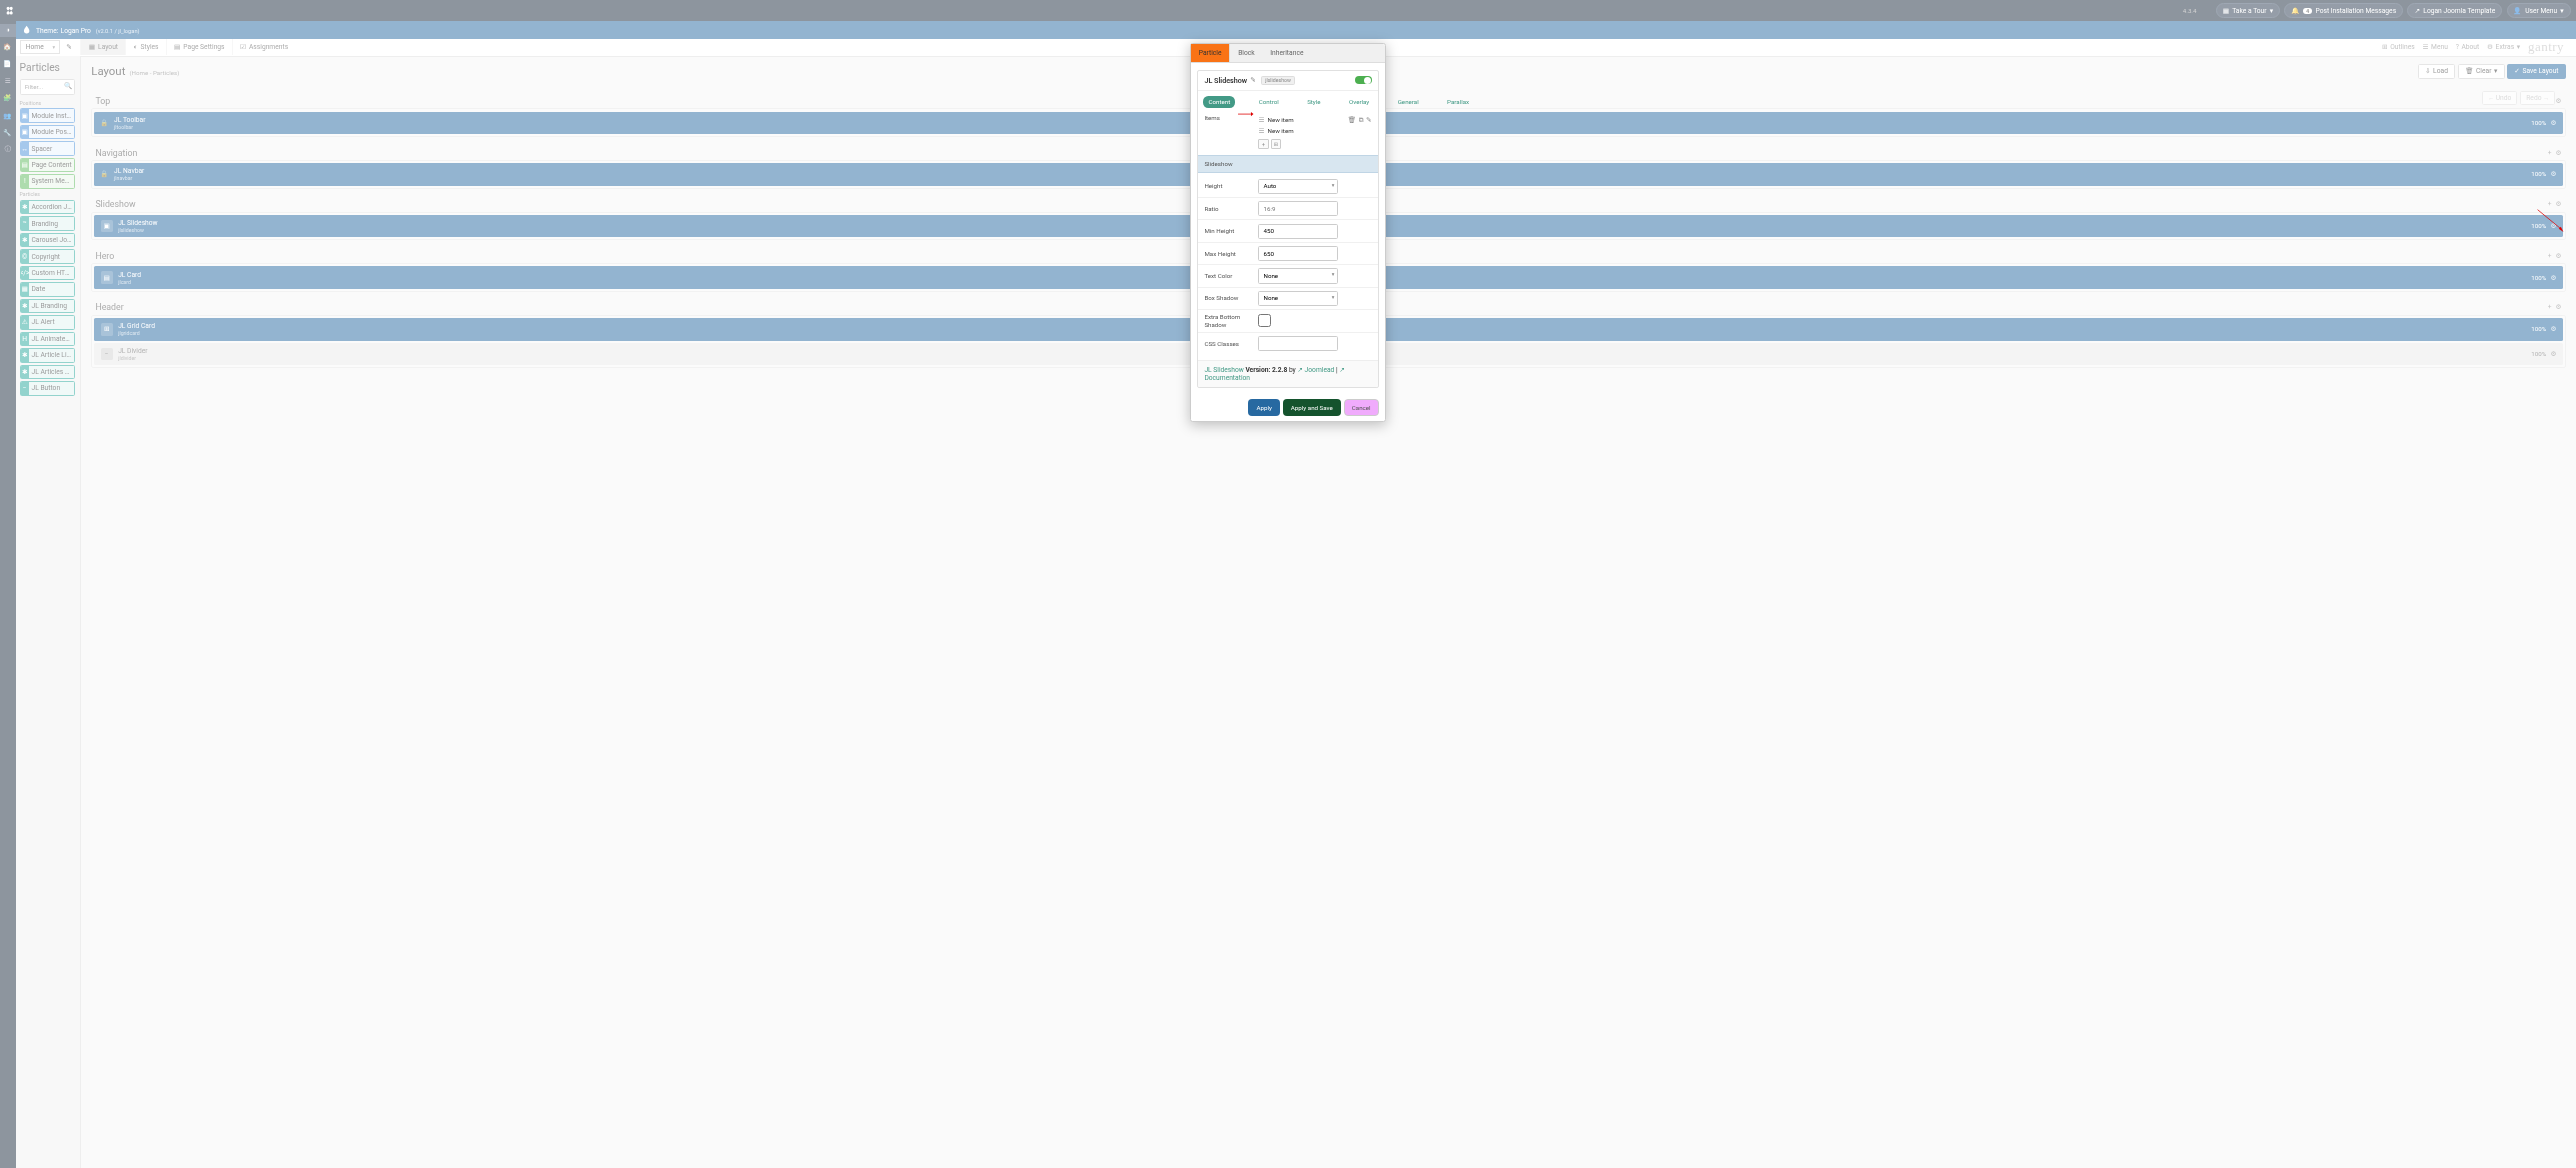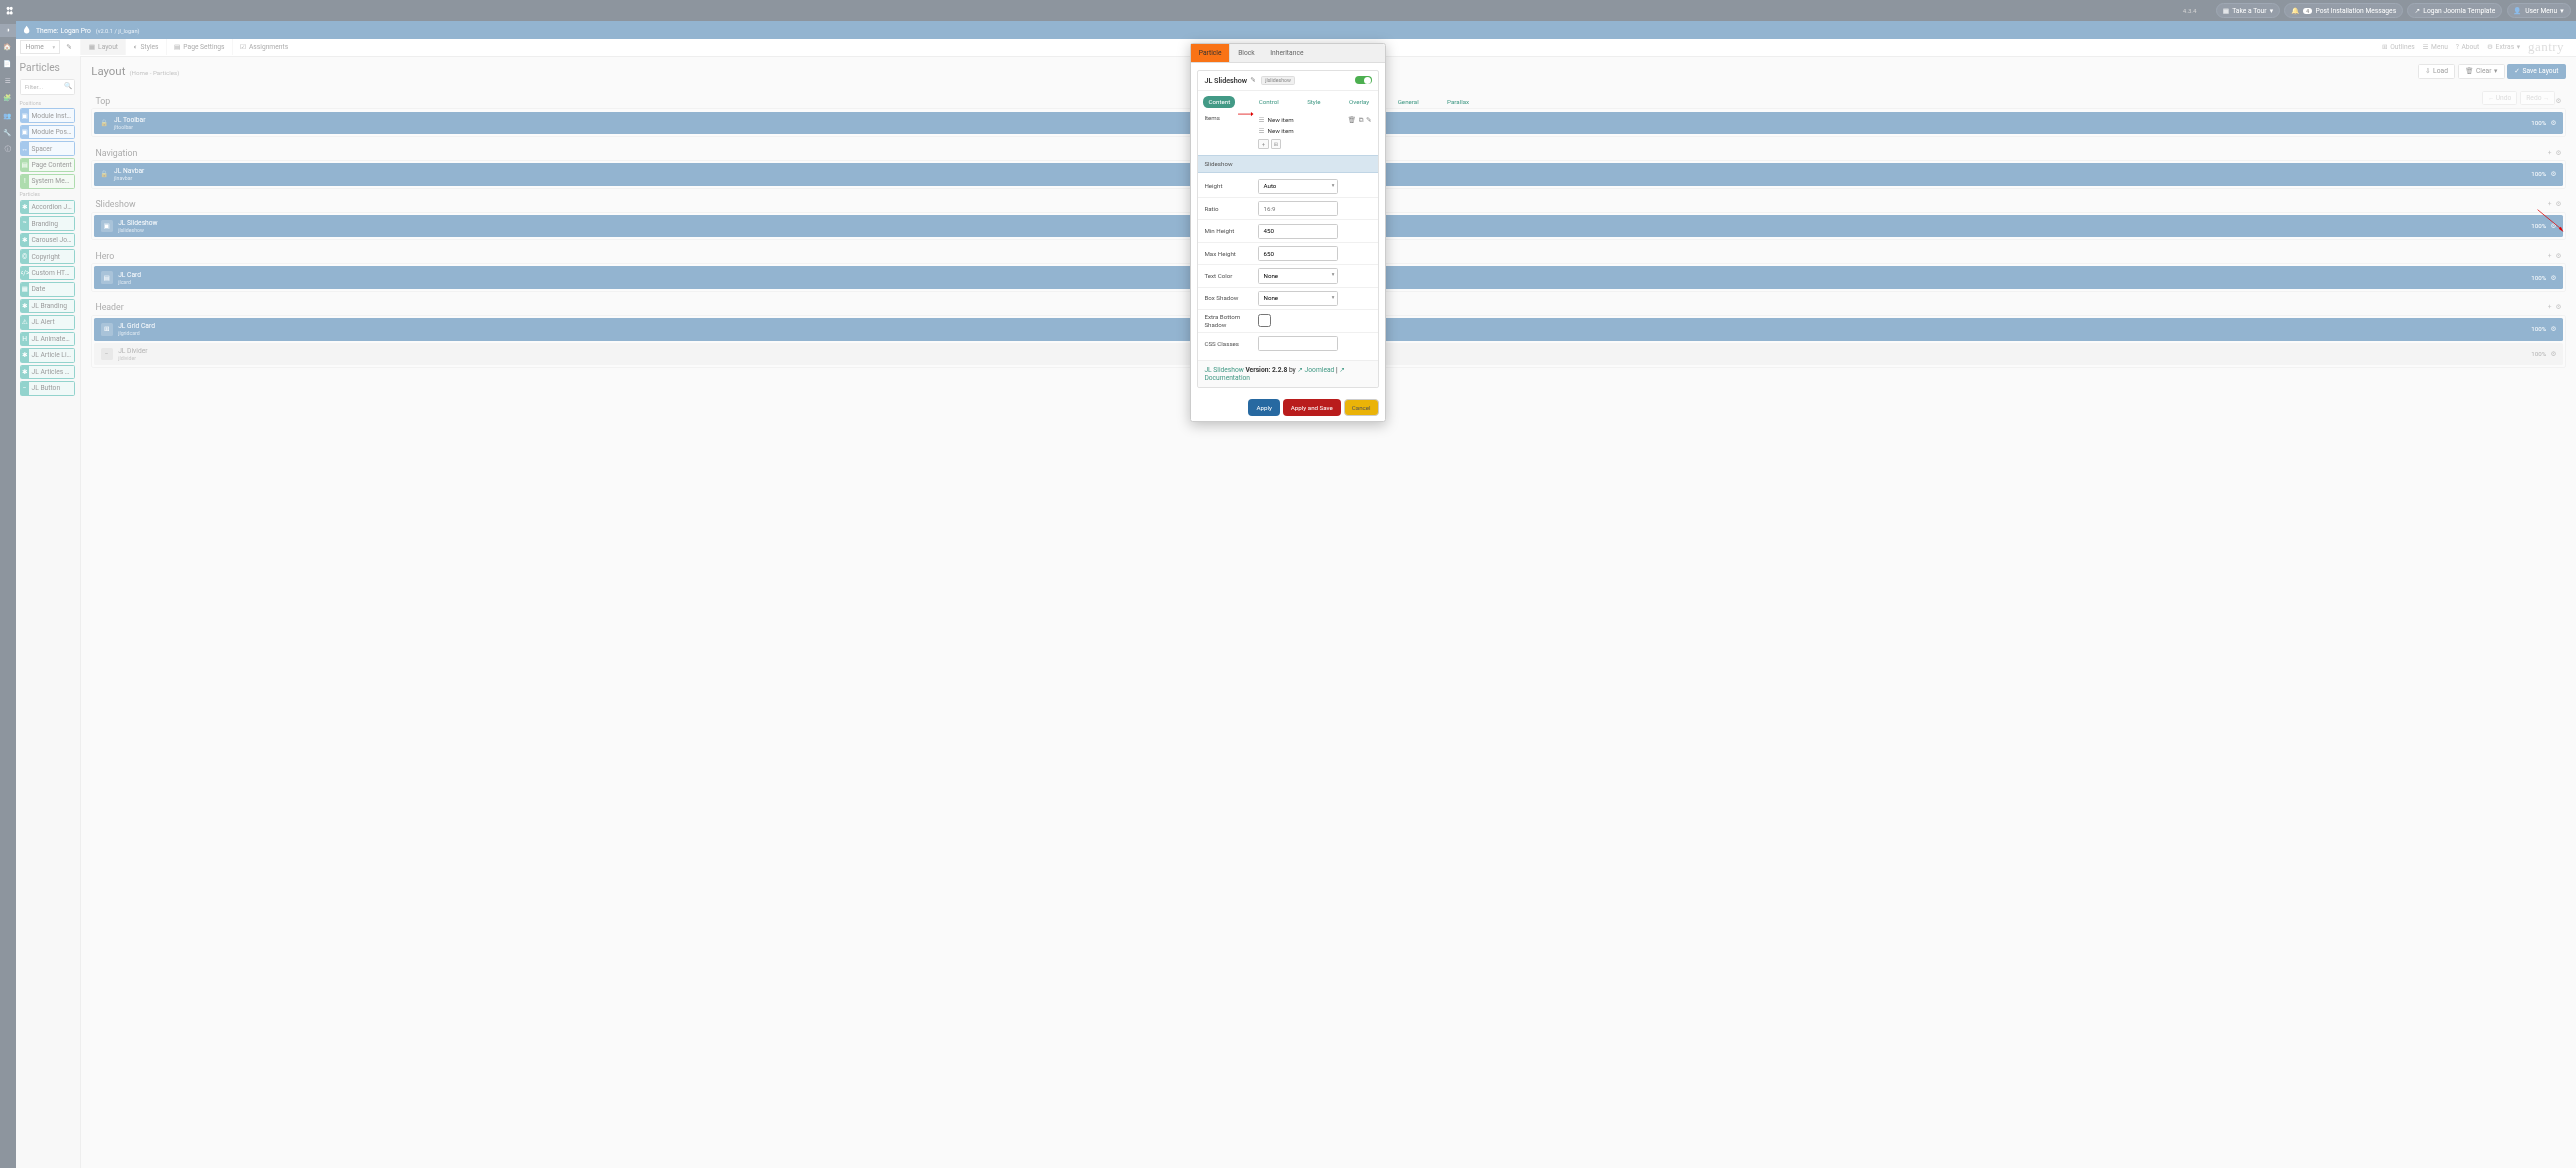--- a/index.html
+++ b/index.html
@@ -94,22 +94,22 @@
 .form-input { width: 80px; border: 0.5px solid #ccc; border-radius: 1.6px; padding: 2.6px 4.1px; font-size: 6.2px; }
 .form-select { width: 80px; border: 0.5px solid #ccc; border-radius: 1.6px; padding: 2.6px 4.1px; font-size: 6.2px; background: #fff; appearance: none; position: relative; }
 .select-wrap { position: relative; display: inline-block; }
 .select-wrap::after { content: '▾'; position: absolute; right: 4.1px; top: 3.1px; color: #888; pointer-events: none; font-size: 5.2px; }
 .footer-info { border-top: 0.5px solid #eee; padding: 5.2px 6.2px; font-size: 6.2px; margin-top: 2.6px; background: #fafafa; border-radius: 0 0 2.1px 2.1px; }
 .footer-info a { color: #439a86; text-decoration: none; }
 .footer-info .vlabel { color: #439a86; }
 .modal-footer { display: flex; justify-content: flex-end; gap: 2.6px; padding: 5.2px 6.2px; }
 .mbtn { border-radius: 4px; padding: 3.1px 7.2px; cursor: pointer; font-size: 6.2px; border: 0.5px solid transparent; }
 .mbtn.apply { background: #2769a1; color: #fff; }
-.mbtn.save { background: #b91c1c; color: #fff; }
-.mbtn.cancel { background: #eab308; color: #555; border-color: #ccc; }
+.mbtn.save { background: #14532d; color: #fff; }
+.mbtn.cancel { background: #f0abfc; color: #555; border-color: #ccc; }
 .arrow-red { position: absolute; color: #d00; font-size: 8.3px; pointer-events: none; }
 svg { display: block; }
 </style>
 </head>
 <body>
 
 <div class="topbar">
   <div class="topbar-left">
     <span>
       <svg width="9.3" height="9.3" viewBox="0 0 24 24" fill="#fff">

